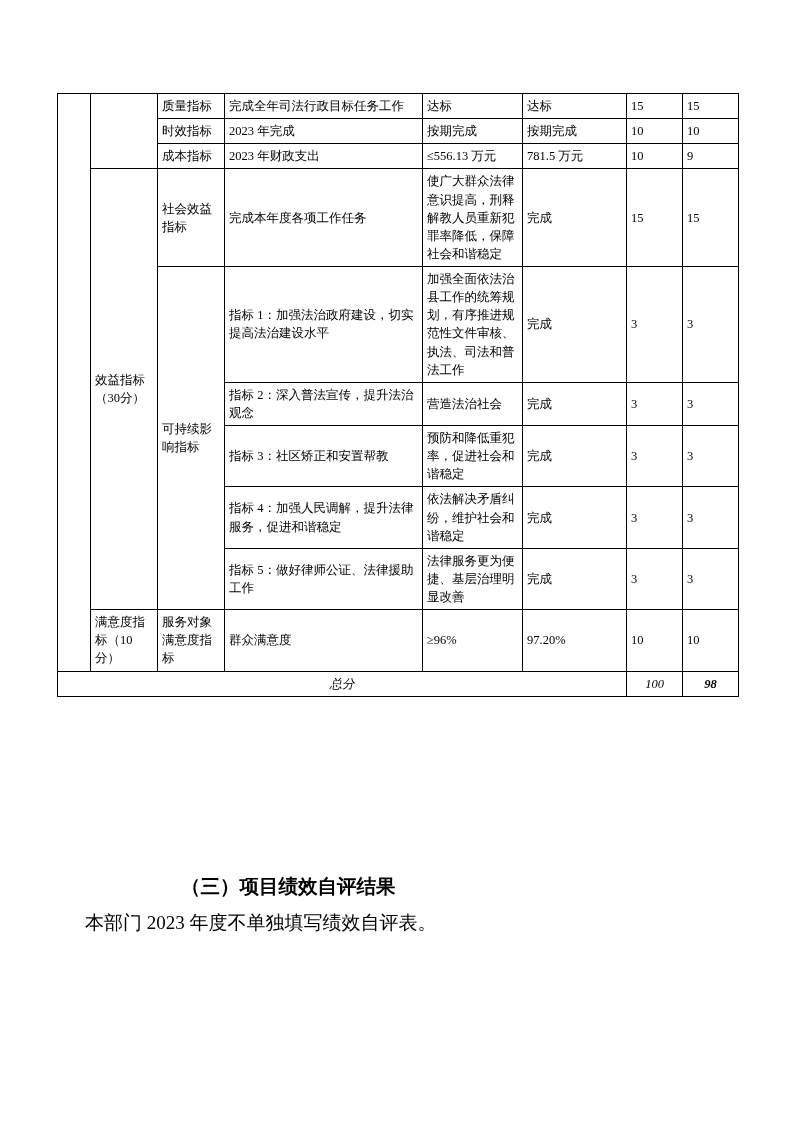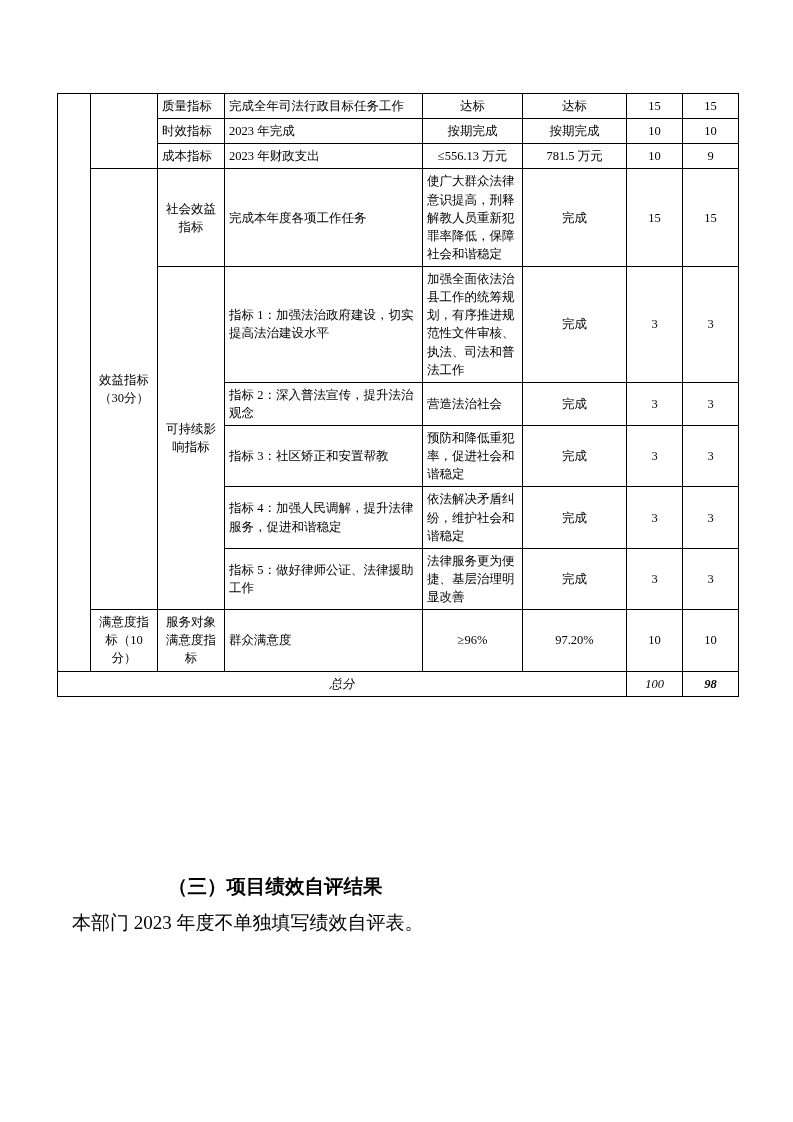--- a/index.html
+++ b/index.html
@@ -32,21 +32,21 @@
     table-layout: fixed;
     font-size: 12.5px;
     line-height: 1.45;
   }
   table.perf td {
     border: 1px solid #000;
     padding: 3px 4px;
     vertical-align: middle;
     word-break: break-all;
   }
-  .c-center { text-align: center; }
+  .c-center { }
   .c-left { text-align: left; }
   .bold { font-weight: bold; margin-left: 45px; }
   .total-row td {
     text-align: center;
     font-style: italic;
   }
   
   col.c1 { width: 33px; }
   col.c2 { width: 67px; }
   col.c3 { width: 67px; }
@@ -58,20 +58,21 @@
 
   .body-text {
     position: absolute;
     left: 0;
     width: 793px;
   }
   .para {
     font-size: 19px;
     line-height: 1.9;
     font-family: "Liberation Serif", "DejaVu Serif", serif;
+    margin-left: 13px;
   }
   .heading {
     font-weight: bold;
     font-size: 19.5px;
   }
   .indent2 { padding-left: 168px; }
   .indent2b { padding-left: 72px; }
 </style>
 </head>
 <body>

